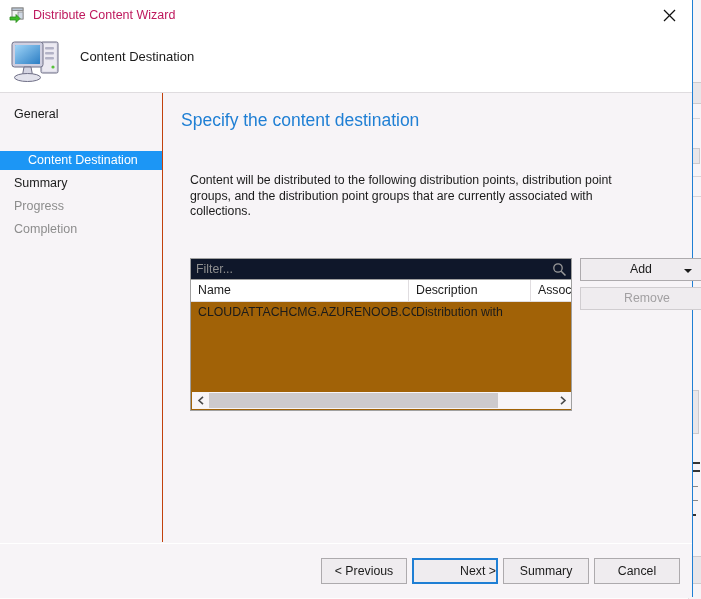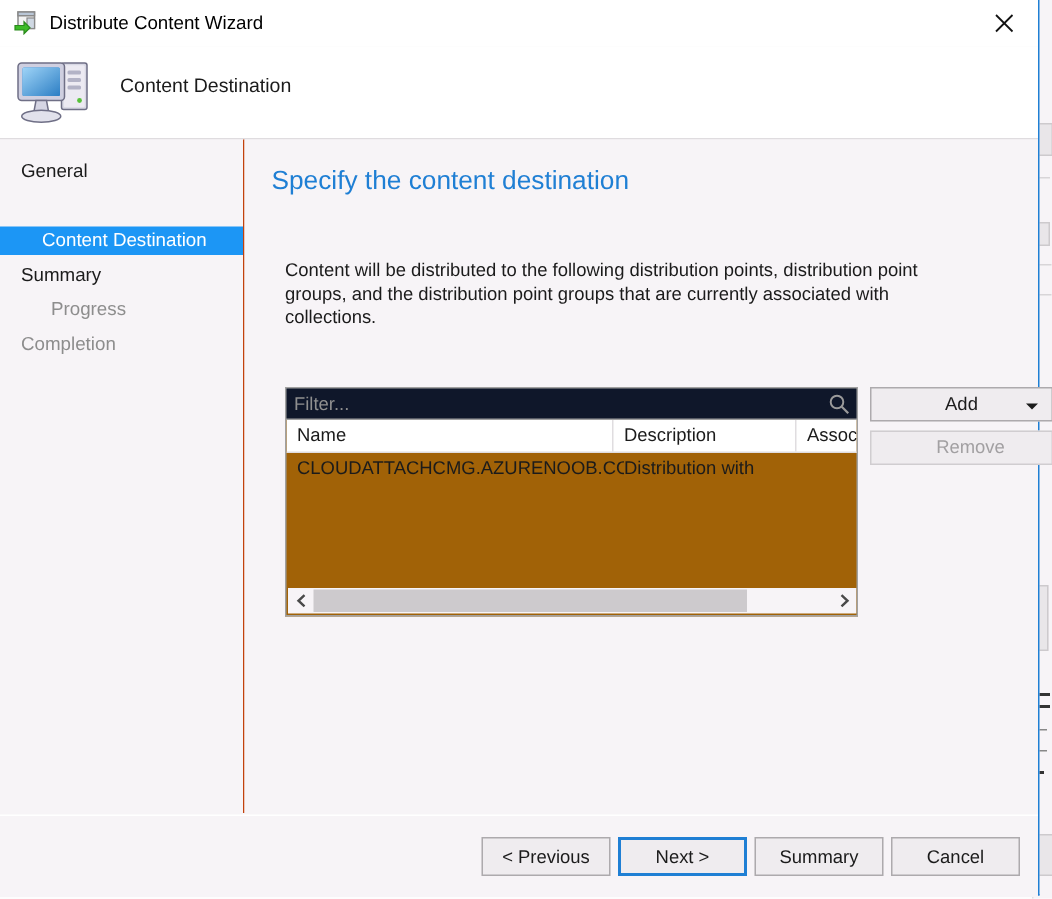--- a/index.html
+++ b/index.html
@@ -62,21 +62,21 @@
   }
   #title-icon {
     position: absolute;
     left: 9px; top: 7px;
     width: 18px; height: 18px;
   }
   #title-text {
     position: absolute;
     left: 33px; top: 7px;
     font-size: 12.5px;
-    color: #000000;
+    color: #be185d;
     line-height: 17px;
     white-space: nowrap;
   }
   #close-button {
     position: absolute;
     right: 0; top: 0;
     width: 45px; height: 31px;
     display: flex;
     align-items: center;
     justify-content: center;
@@ -309,20 +309,21 @@
     text-align: center;
     box-sizing: border-box;
     background: #efecef;
     border: 1px solid #adaaad;
     color: #1b1b1b;
     cursor: pointer;
   }
   .footer-button.default {
     border: 2px solid #1f7fd4;
     line-height: 22px;
+    text-align: right;
   }
   #btn-previous { left: 321px; }
   #btn-next     { left: 412px; }
   #btn-summary  { left: 503px; }
   #btn-cancel   { left: 594px; }
 </style>
 </head>
 <body>
 
 <div id="bg-window">
@@ -391,21 +392,21 @@
   <div id="nav-panel">
     <div class="nav-item" style="top:12px;">
       <span class="navtxt">General</span>
     </div>
     <div class="nav-item indent selected" style="top:58px;">
       <span class="navtxt">Content Destination</span>
     </div>
     <div class="nav-item" style="top:81px;">
       <span class="navtxt">Summary</span>
     </div>
-    <div class="nav-item disabled" style="top:104px;margin-left:20px;">
+    <div class="nav-item disabled" style="top:104px;">
       <span class="navtxt">Progress</span>
     </div>
     <div class="nav-item disabled" style="top:127px;">
       <span class="navtxt">Completion</span>
     </div>
   </div>
 
   <div id="content-panel">
 
     <div id="page-title">Specify the content destination</div>

